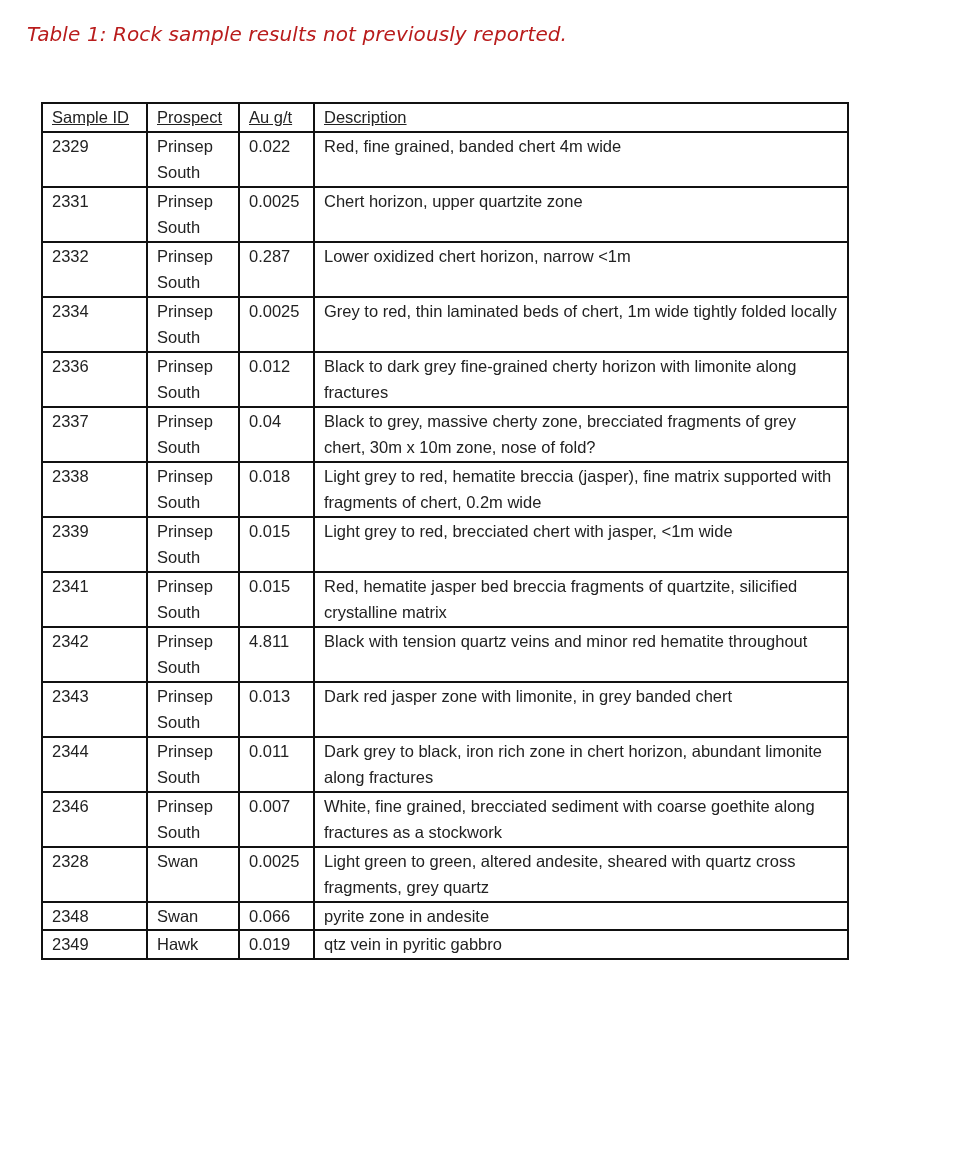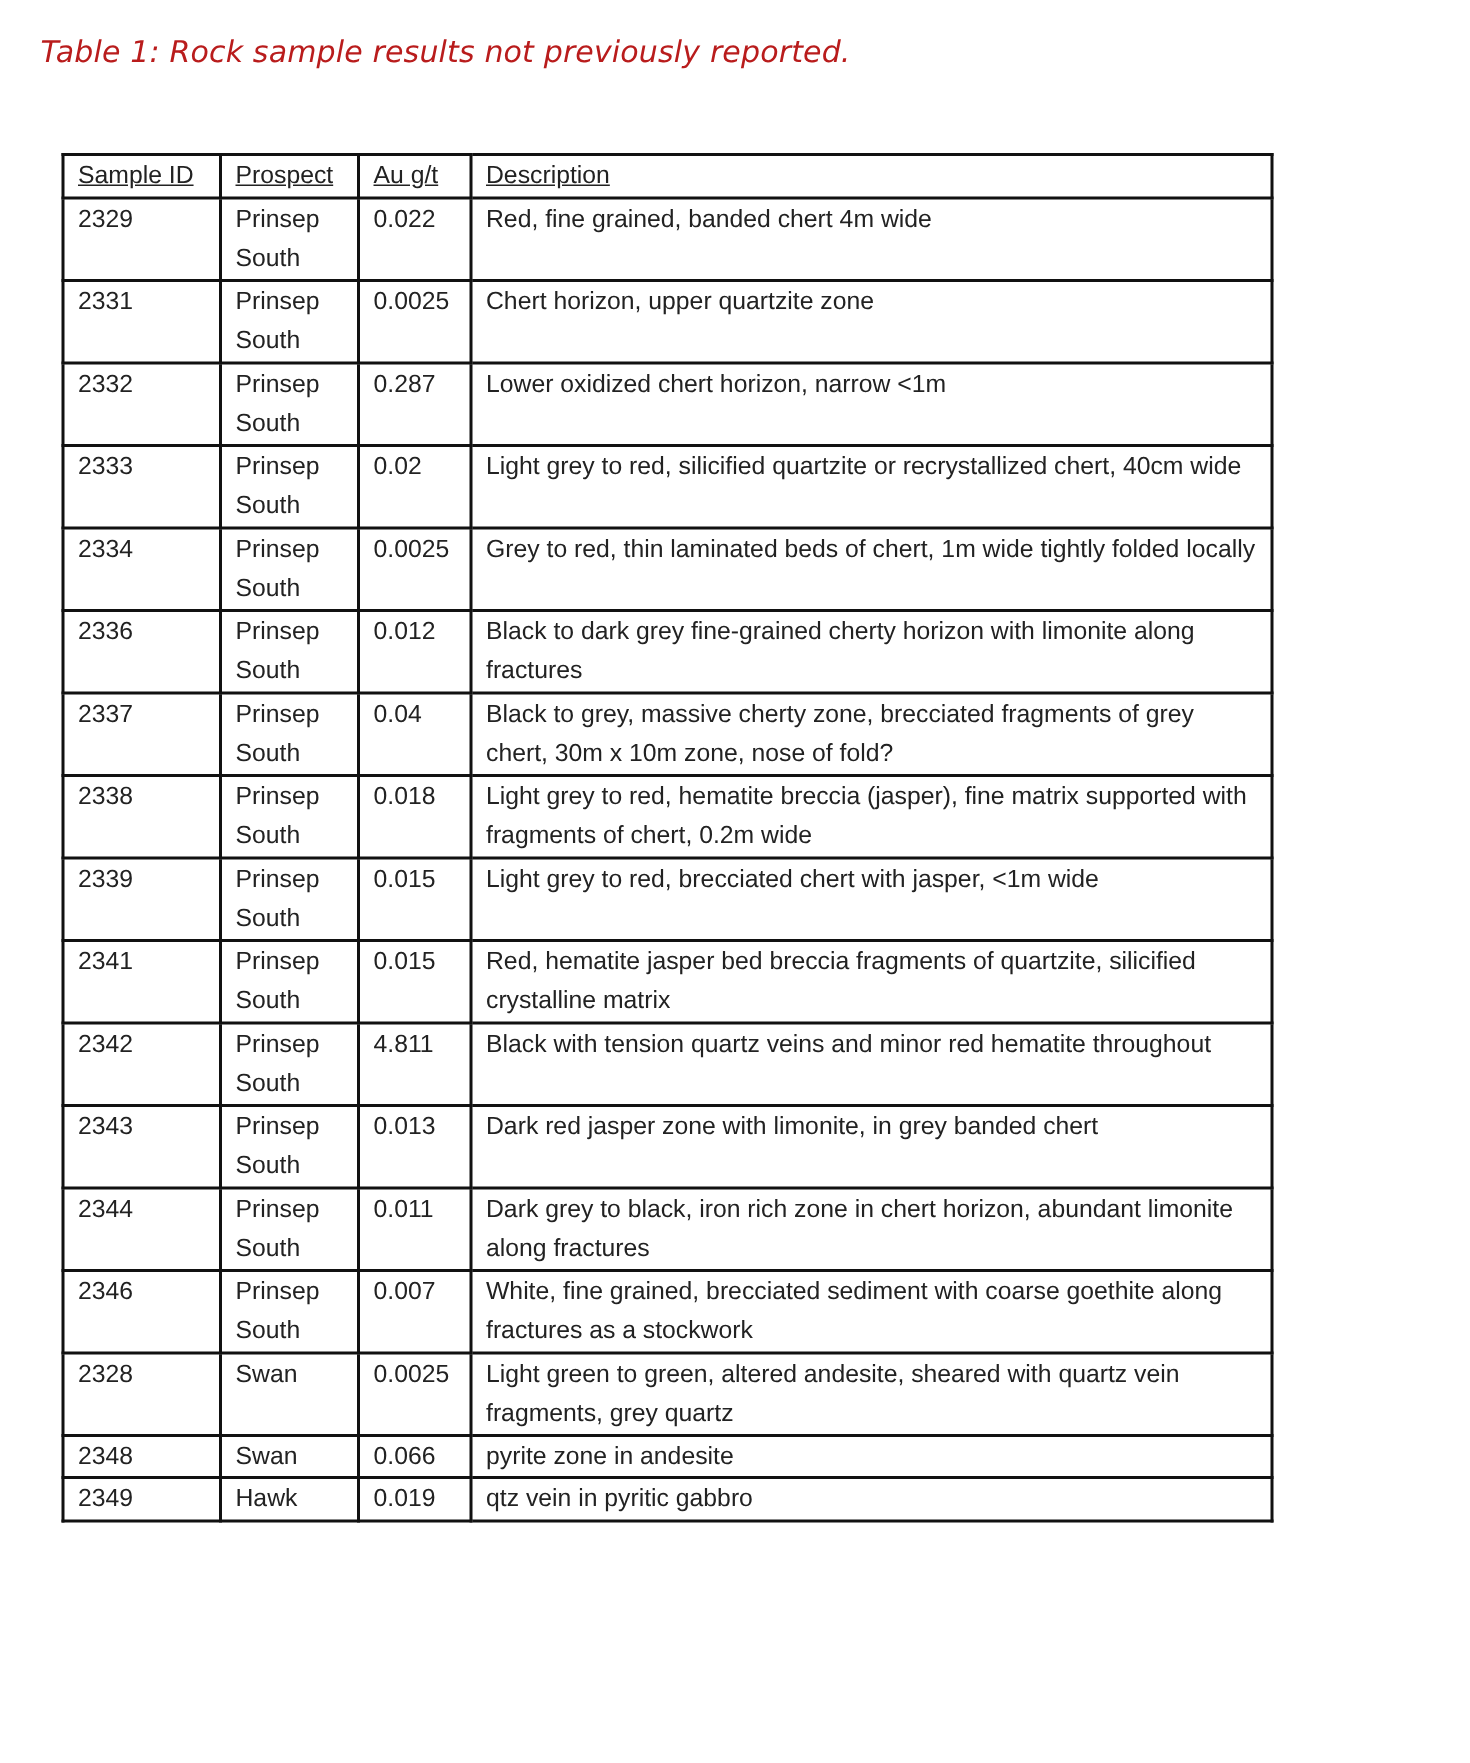--- a/index.html
+++ b/index.html
@@ -64,26 +64,20 @@
         <td>0.0025</td>
         <td>Chert horizon, upper quartzite zone</td>
       </tr>
       <tr>
         <td>2332</td>
         <td>Prinsep South</td>
         <td>0.287</td>
         <td>Lower oxidized chert horizon, narrow &lt;1m</td>
       </tr>
       <tr>
-        <td>2333</td>
-        <td>Prinsep South</td>
-        <td>0.02</td>
-        <td>Light grey to red, silicified quartzite or recrystallized chert, 40cm wide</td>
-      </tr>
-      <tr>
         <td>2334</td>
         <td>Prinsep South</td>
         <td>0.0025</td>
         <td>Grey to red, thin laminated beds of chert, 1m wide tightly folded locally</td>
       </tr>
       <tr>
         <td>2336</td>
         <td>Prinsep South</td>
         <td>0.012</td>
         <td>Black to dark grey fine-grained cherty horizon with limonite along fractures</td>
@@ -133,21 +127,21 @@
       <tr>
         <td>2346</td>
         <td>Prinsep South</td>
         <td>0.007</td>
         <td>White, fine grained, brecciated sediment with coarse goethite along fractures as a stockwork</td>
       </tr>
       <tr>
         <td>2328</td>
         <td>Swan</td>
         <td>0.0025</td>
-        <td>Light green to green, altered andesite, sheared with quartz vein fragments, grey quartz</td>
+        <td>Light green to green, altered andesite, sheared with quartz cross fragments, grey quartz</td>
       </tr>
       <tr>
         <td>2348</td>
         <td>Swan</td>
         <td>0.066</td>
         <td>pyrite zone in andesite</td>
       </tr>
       <tr>
         <td>2349</td>
         <td>Hawk</td>

